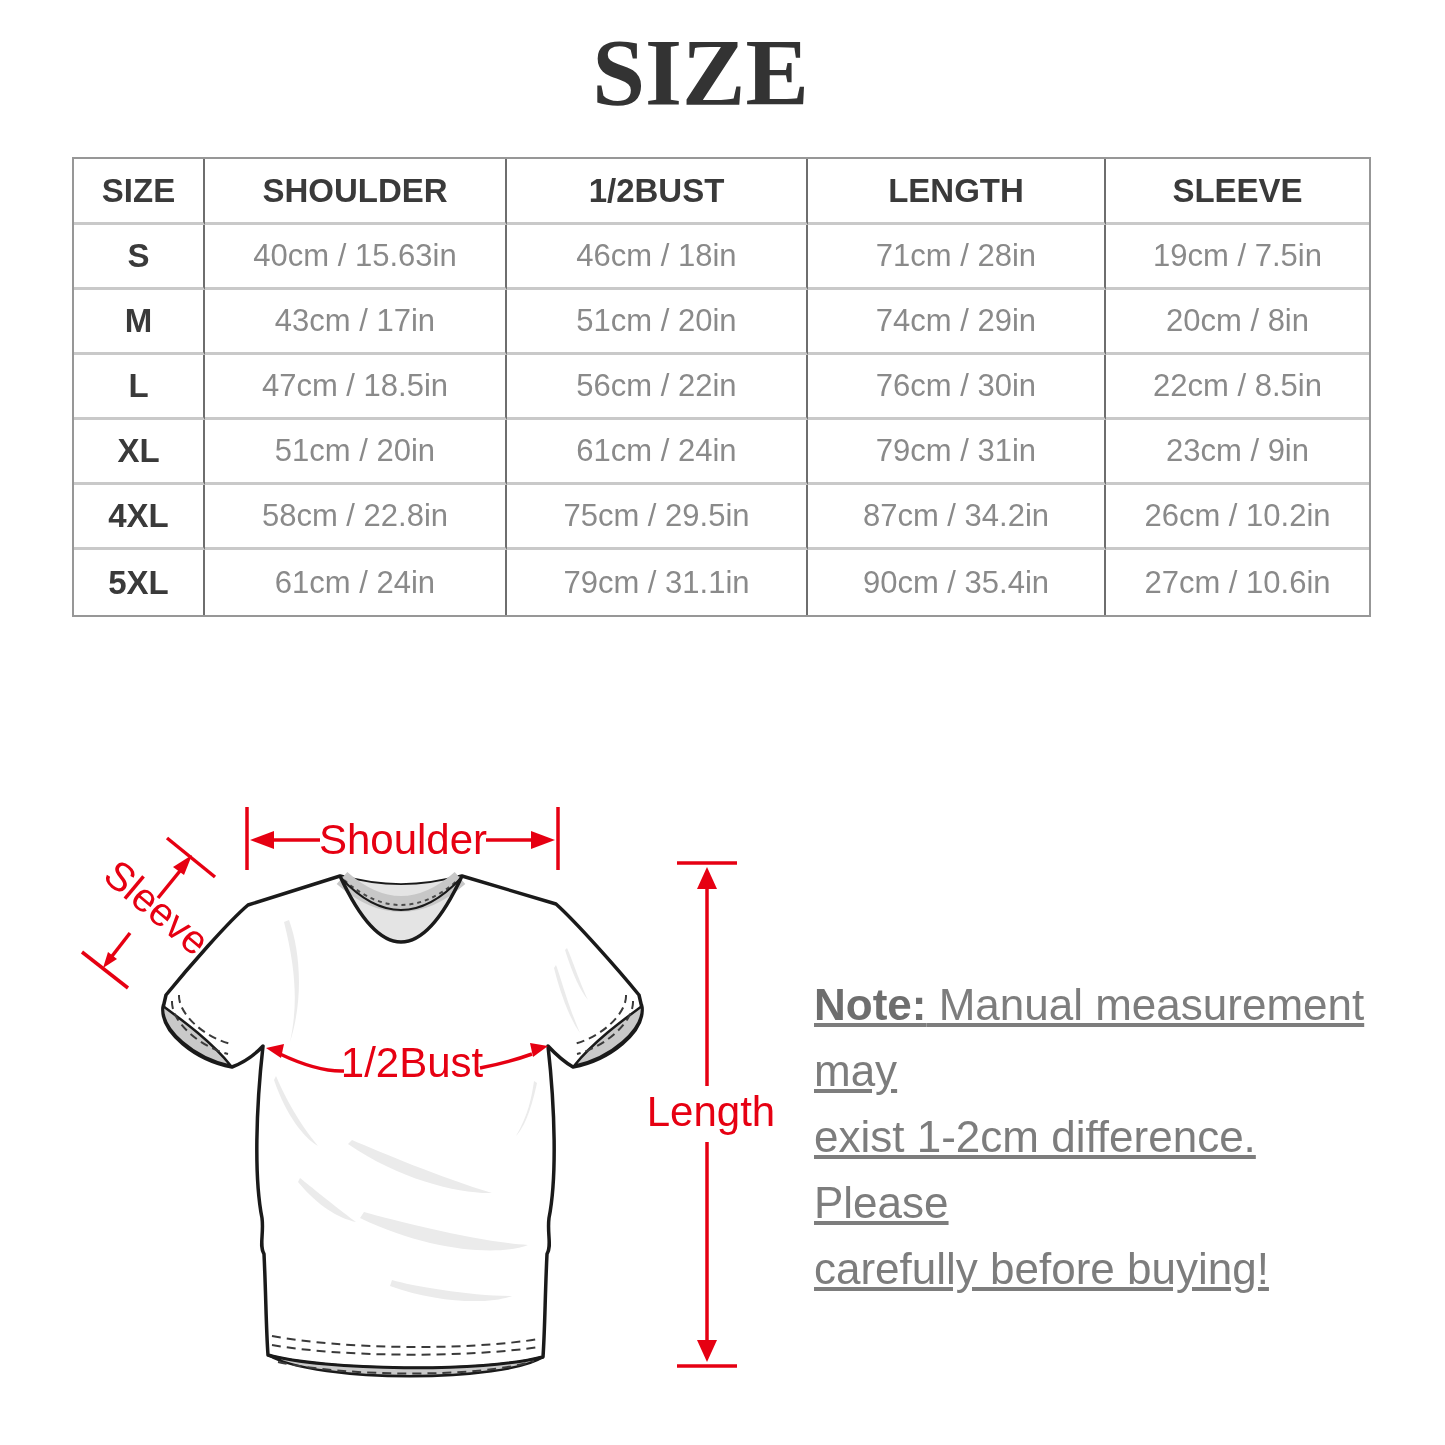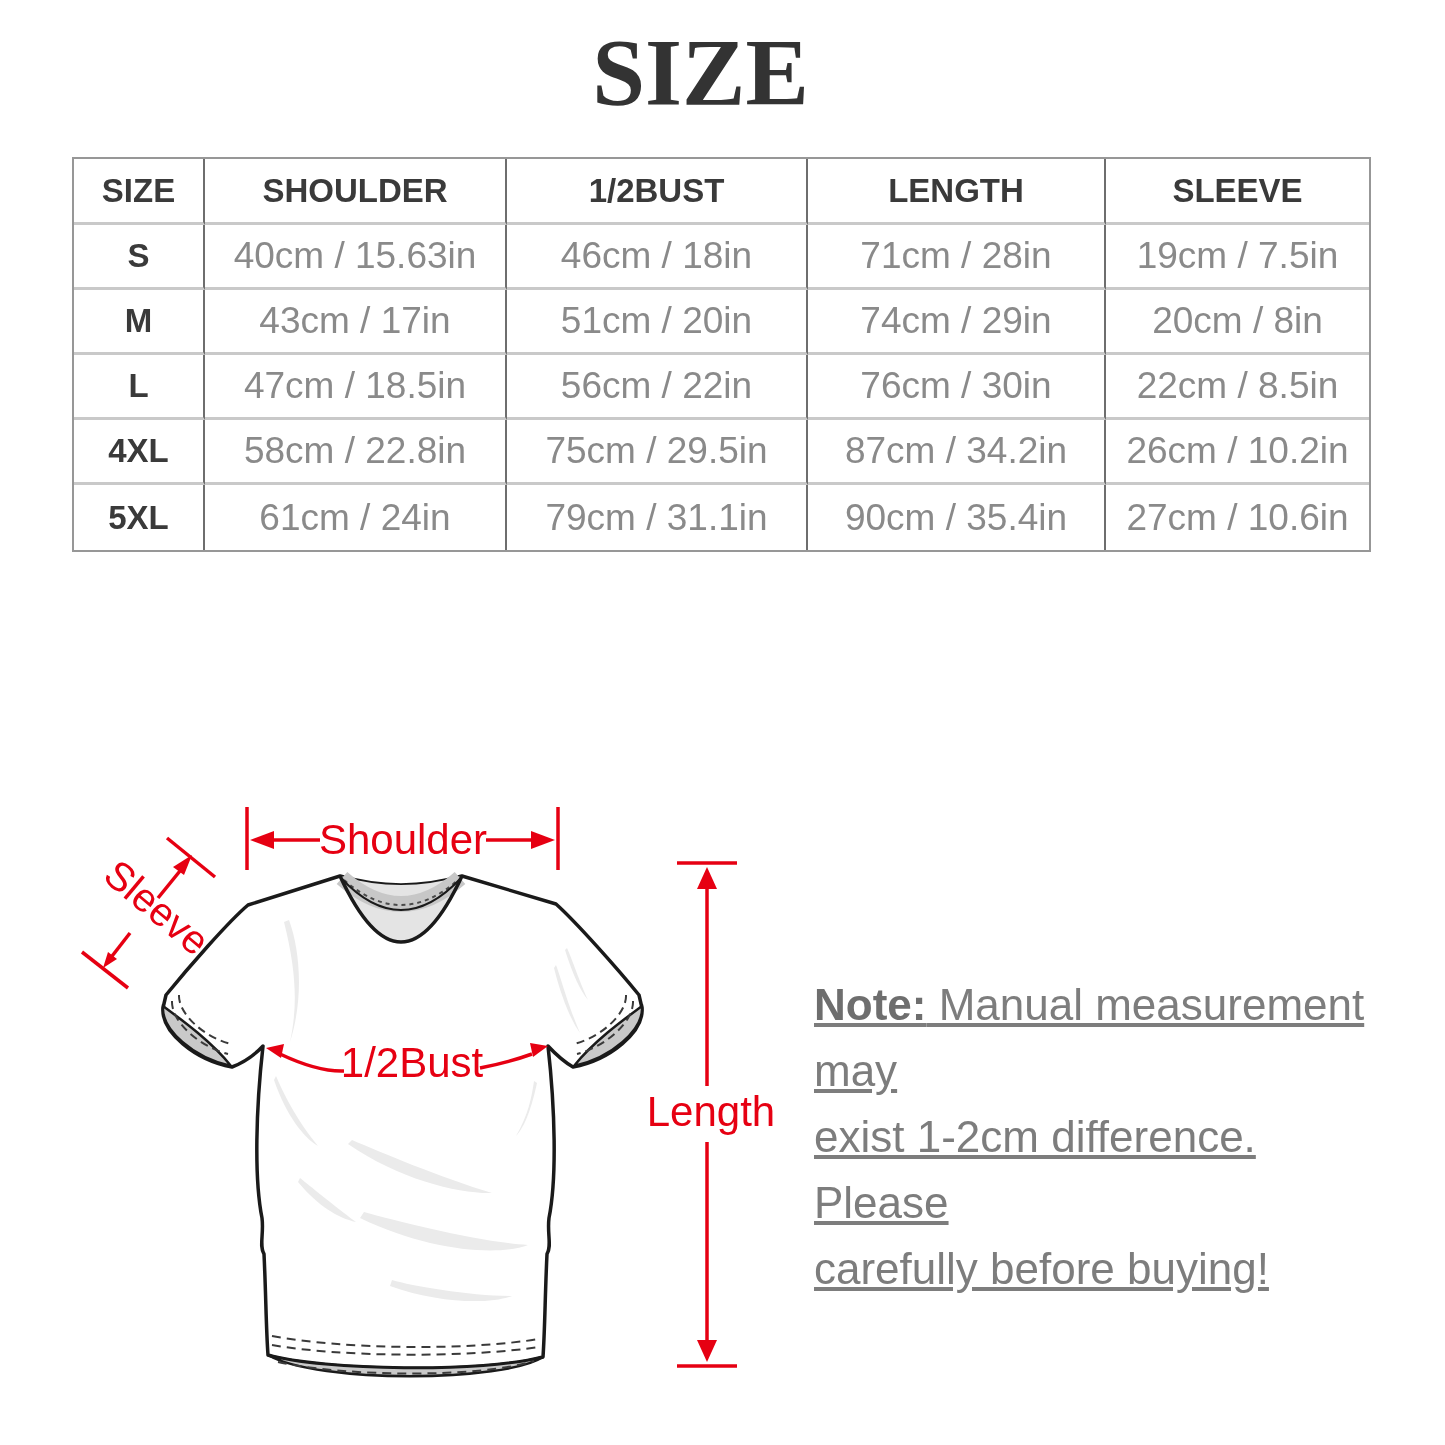--- a/index.html
+++ b/index.html
@@ -10,21 +10,21 @@
          font-family:"Liberation Serif",serif;font-weight:bold;font-size:95px;line-height:1.05;
          color:#333333;letter-spacing:0px;}
   
   .table-wrap{position:absolute;left:72px;top:157px;width:1299px;border:2px solid #979797;
               box-sizing:border-box;background:#fff;}
   table.size{width:100%;table-layout:fixed;border-spacing:0;border-collapse:separate;}
   table.size th,table.size td{box-sizing:border-box;text-align:center;vertical-align:middle;
       padding:0;background:#fff;}
   table.size th{height:66px;font-weight:bold;font-size:33px;color:#3a3a3a;
       border-bottom:3px solid #c9c9c9;border-right:2px solid #6e6e6e;}
-  table.size td{height:65px;font-size:37px;color:#8a8a8a;
+  table.size td{height:65px;font-size:31px;color:#8a8a8a;
       border-bottom:3px solid #c9c9c9;border-right:2px solid #6e6e6e;}
   table.size td.sz{font-weight:bold;font-size:33px;color:#3a3a3a;}
   table.size th:last-child,table.size td:last-child{border-right:none;}
   table.size tr:last-child td{border-bottom:none;margin-top:29px;}
   
   .note{position:absolute;left:814px;top:972px;width:560px;font-size:44px;line-height:66px;
         color:#7d7d7d;text-decoration:underline;}
   .note .nb{font-weight:bold;color:#6e6e6e;}
   .note .nl{display:block;}
   
@@ -67,20 +67,27 @@
         <td>51cm / 20in</td>
         <td>74cm / 29in</td>
         <td>20cm / 8in</td>
       </tr>
       <tr>
         <td class="sz">L</td>
         <td>47cm / 18.5in</td>
         <td>56cm / 22in</td>
         <td>76cm / 30in</td>
         <td>22cm / 8.5in</td>
+      </tr>
+      <tr>
+        <td class="sz">XL</td>
+        <td>51cm / 20in</td>
+        <td>61cm / 24in</td>
+        <td>79cm / 31in</td>
+        <td>23cm / 9in</td>
       </tr>
       <tr>
         <td class="sz">4XL</td>
         <td>58cm / 22.8in</td>
         <td>75cm / 29.5in</td>
         <td>87cm / 34.2in</td>
         <td>26cm / 10.2in</td>
       </tr>
       <tr>
         <td class="sz">5XL</td>

